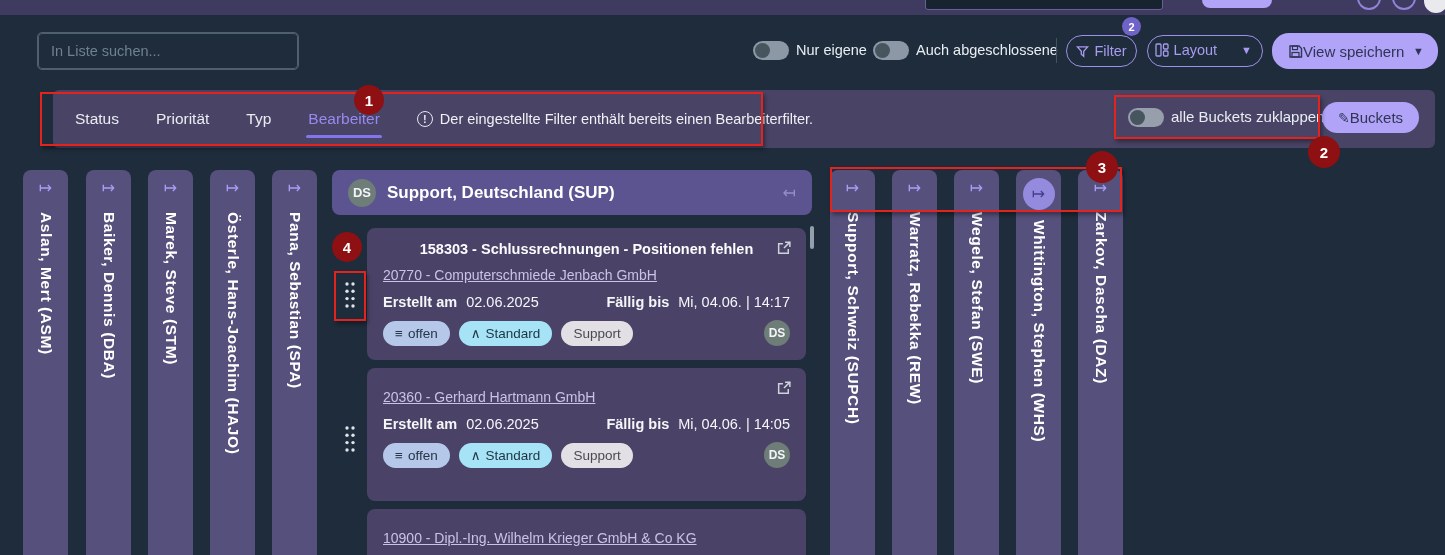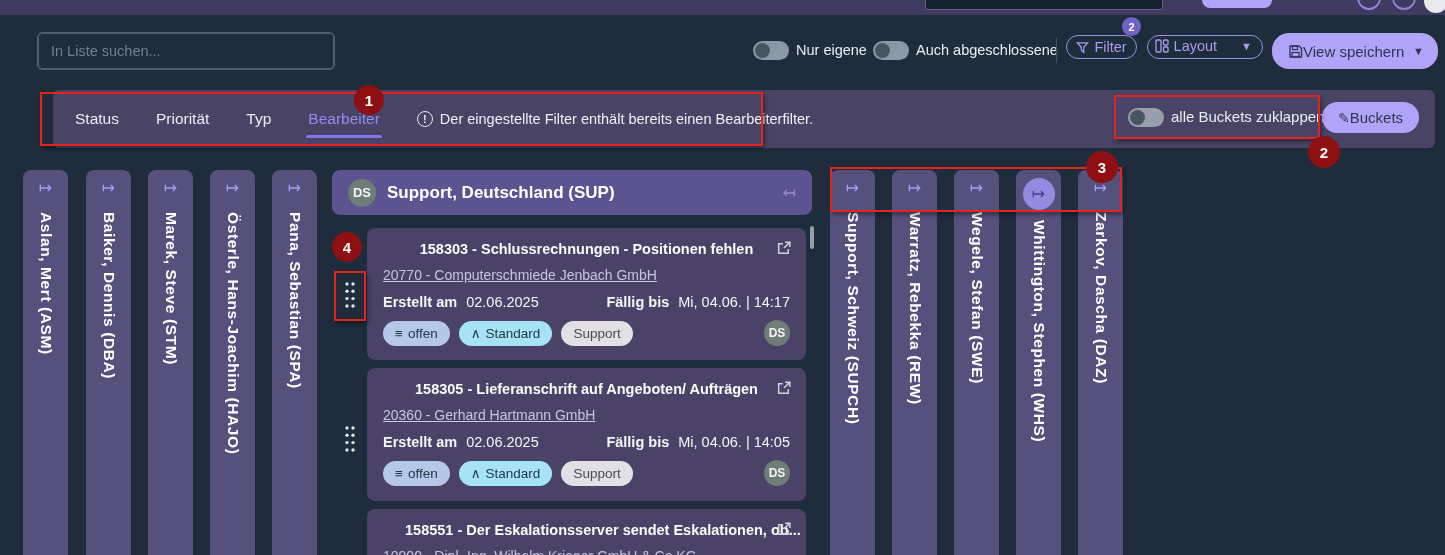--- a/index.html
+++ b/index.html
@@ -11,32 +11,32 @@
     color:#edf1f5;
   }
   
   .topstrip { position:absolute; left:0; top:0; width:1445px; height:15px; background:#3f3a5f; z-index:2; }
   .ts-search { position:absolute; left:925px; top:-2px; width:238px; height:12px; background:#17242f; border:1px solid #6a5f95; border-radius:0 0 3px 3px; }
   .ts-btn { position:absolute; left:1202px; top:-2px; width:70px; height:10px; background:#b1a3f7; border-radius:0 0 8px 8px; }
   .ts-circle { position:absolute; top:-14px; width:24px; height:24px; border:2px solid #8f84d8; border-radius:50%; }
   .ts-avatar { position:absolute; left:1424px; top:-11px; width:24px; height:24px; background:#e9e9ee; border-radius:50%; }
   
   .search-input {
-    position:absolute; left:38px; top:33px; width:296px; height:36px;
+    position:absolute; left:38px; top:33px; width:260px; height:36px;
     background:transparent; border:1px solid #54677733; outline:1px solid #4e6070;
     border:1px solid #4e6070; border-radius:4px; color:#cdd8e0;
     font-size:14.5px; padding:0 12px; font-family:"Liberation Sans", sans-serif;
   }
   .search-input::placeholder { color:#70818d; }
   .switch { position:absolute; width:36px; height:19px; border-radius:10px; background:#8d98a6; cursor:pointer; }
   .switch .knob { position:absolute; left:2px; top:2px; width:15px; height:15px; border-radius:50%; background:#47555f; }
   .tlabel { position:absolute; font-size:14.5px; color:#e8eef2; top:42px; white-space:nowrap; }
   .vdivider { position:absolute; left:1056px; top:38px; width:1px; height:25px; background:#44535f; }
   .btn-outline {
-    position:absolute; height:24px; border:1px solid #9d90e8; border-radius:16px;
+    position:absolute; height:32px; border:1px solid #9d90e8; border-radius:16px;
     color:#a89bf0; font-size:14.5px; display:flex; align-items:center; justify-content:center;
     gap:5px; background:transparent; cursor:pointer;
   }
   .filter-badge {
     position:absolute; left:1122px; top:17px; width:19px; height:19px; border-radius:50%;
     background:#6f63c8; color:#fff; font-size:11px; font-weight:bold;
     display:flex; align-items:center; justify-content:center; z-index:3;
   }
   .btn-fill {
     position:absolute; background:#b1a3f7; border:none; border-radius:17px; color:#2f3555;
@@ -255,21 +255,20 @@
         <circle cx="3" cy="18.6" r="1.7"></circle>
         <circle cx="9" cy="18.6" r="1.7"></circle>
         <circle cx="3" cy="26" r="1.7"></circle>
         <circle cx="9" cy="26" r="1.7"></circle>
       </g>
     </svg>
 </div>
 
 <div class="card" style="top:368px; height:133px;">
   <div class="card-title-row">
-    <span class="card-title">158305 - Lieferanschrift auf Angeboten/ Aufträgen</span>
     <span class="ext-icon">
       <svg width="16" height="16" viewBox="0 0 15 15">
           <path d="M6.5 3.5H2.5v9h9v-4" fill="none" stroke="#ccd3db" stroke-width="1.4"></path>
           <path d="M8.5 2h4.5v4.5" fill="none" stroke="#ccd3db" stroke-width="1.4"></path>
           <path d="M13 2L7.5 7.5" stroke="#ccd3db" stroke-width="1.4"></path>
         </svg>
     </span>
   </div>
   <a class="card-link">20360 - Gerhard Hartmann GmbH</a>
   <div class="card-meta">
@@ -300,30 +299,20 @@
         <circle cx="9" cy="11.3" r="1.7"></circle>
         <circle cx="3" cy="18.6" r="1.7"></circle>
         <circle cx="9" cy="18.6" r="1.7"></circle>
         <circle cx="3" cy="26" r="1.7"></circle>
         <circle cx="9" cy="26" r="1.7"></circle>
       </g>
     </svg>
 </div>
 
 <div class="card" style="top:509px; height:120px;">
-  <div class="card-title-row">
-    <span class="card-title">158551 - Der Eskalationsserver sendet Eskalationen, ob...</span>
-    <span class="ext-icon">
-      <svg width="16" height="16" viewBox="0 0 15 15">
-          <path d="M6.5 3.5H2.5v9h9v-4" fill="none" stroke="#ccd3db" stroke-width="1.4"></path>
-          <path d="M8.5 2h4.5v4.5" fill="none" stroke="#ccd3db" stroke-width="1.4"></path>
-          <path d="M13 2L7.5 7.5" stroke="#ccd3db" stroke-width="1.4"></path>
-        </svg>
-    </span>
-  </div>
   <a class="card-link">10900 - Dipl.-Ing. Wilhelm Krieger GmbH &amp; Co KG</a>
 </div>
 
 <div class="scroll-thumb"></div>
 
 <div class="colbar" style="left:830px;">
   <span class="col-expand">↦</span>
   <span class="col-label">Support, Schweiz (SUPCH)</span>
 </div>
 <div class="colbar" style="left:892px;">

